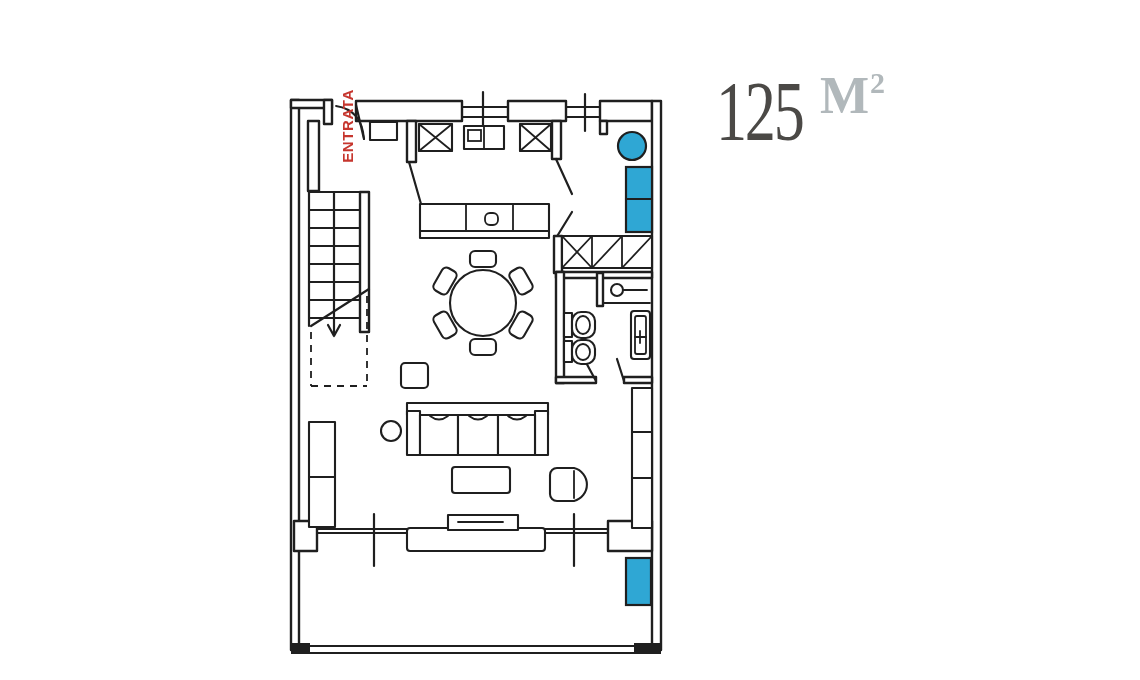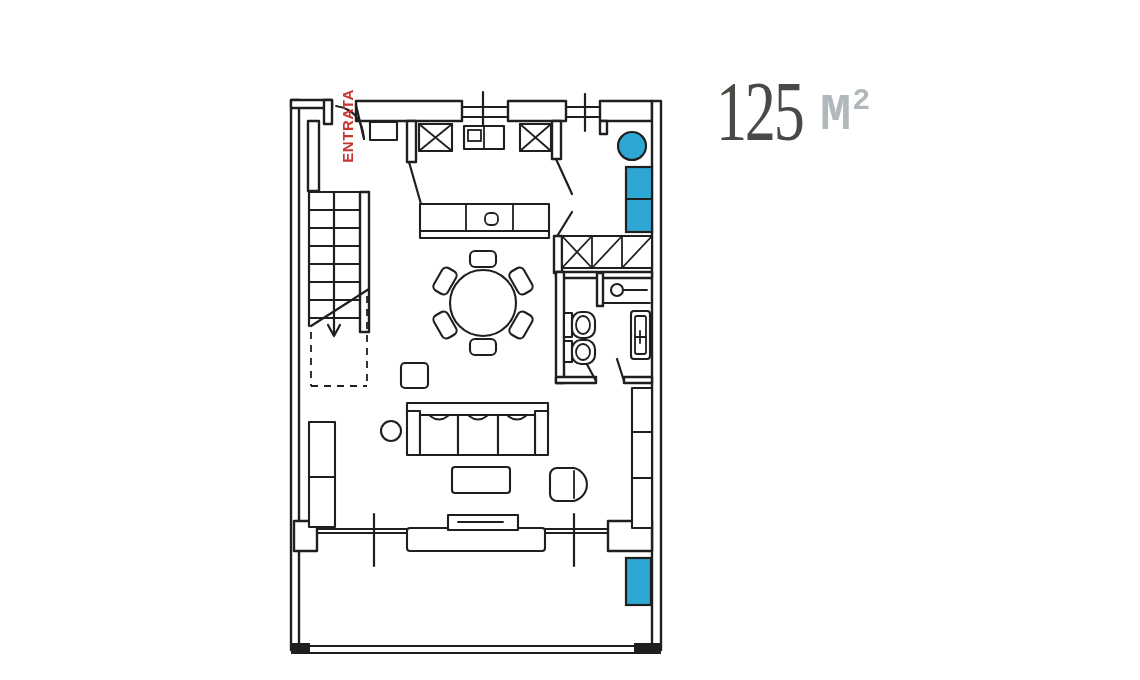--- a/index.html
+++ b/index.html
@@ -28,22 +28,22 @@
     font-family:"Liberation Sans",sans-serif;font-weight:700;font-size:15px;
     letter-spacing:.6px;color:var(--entrance_red);white-space:nowrap;
   }
   .area-label{position:absolute;left:716px;top:70px;height:70px;}
   .area-num{
     display:inline-block;font-family:"Liberation Serif",serif;font-weight:400;
     font-size:84px;line-height:1;letter-spacing:-3px;color:var(--area_value_color);
     transform:scaleX(.74);transform-origin:left top;
   }
   .area-unit{
-    position:absolute;left:104px;top:20px;white-space:nowrap;
-    font-family:Liberation Mono, monospace;font-weight:700;font-size:52px;line-height:1;
+    position:absolute;left:104px;top:0;white-space:nowrap;
+    font-family:Liberation Serif, serif;font-weight:700;font-size:52px;line-height:1;
     color:var(--area_unit_color);letter-spacing:0px;
   }
   .area-unit .exp{font-size:30px;position:relative;top:-20px;left:1px;}
 </style>
 </head>
 <body>
 
 <div class="stage">
 
   <svg width="1140" height="680" viewBox="0 0 1140 680">

